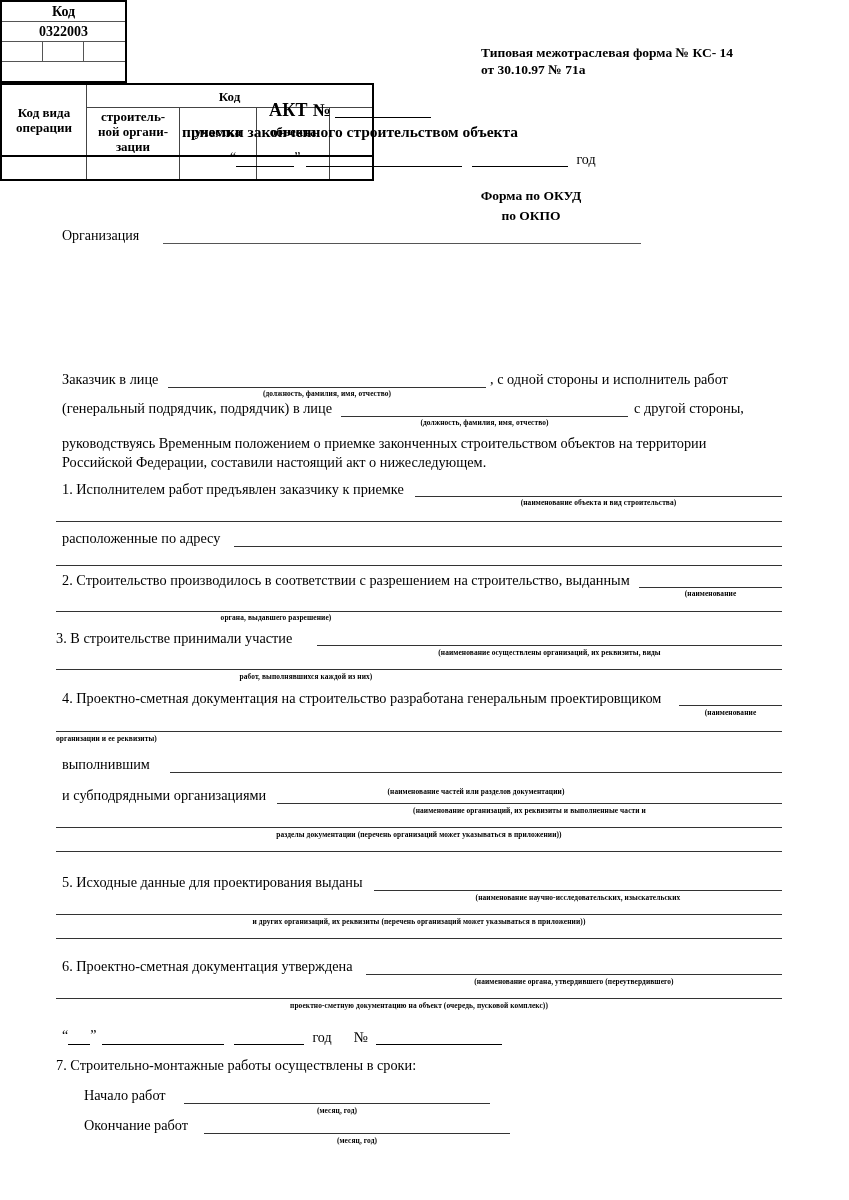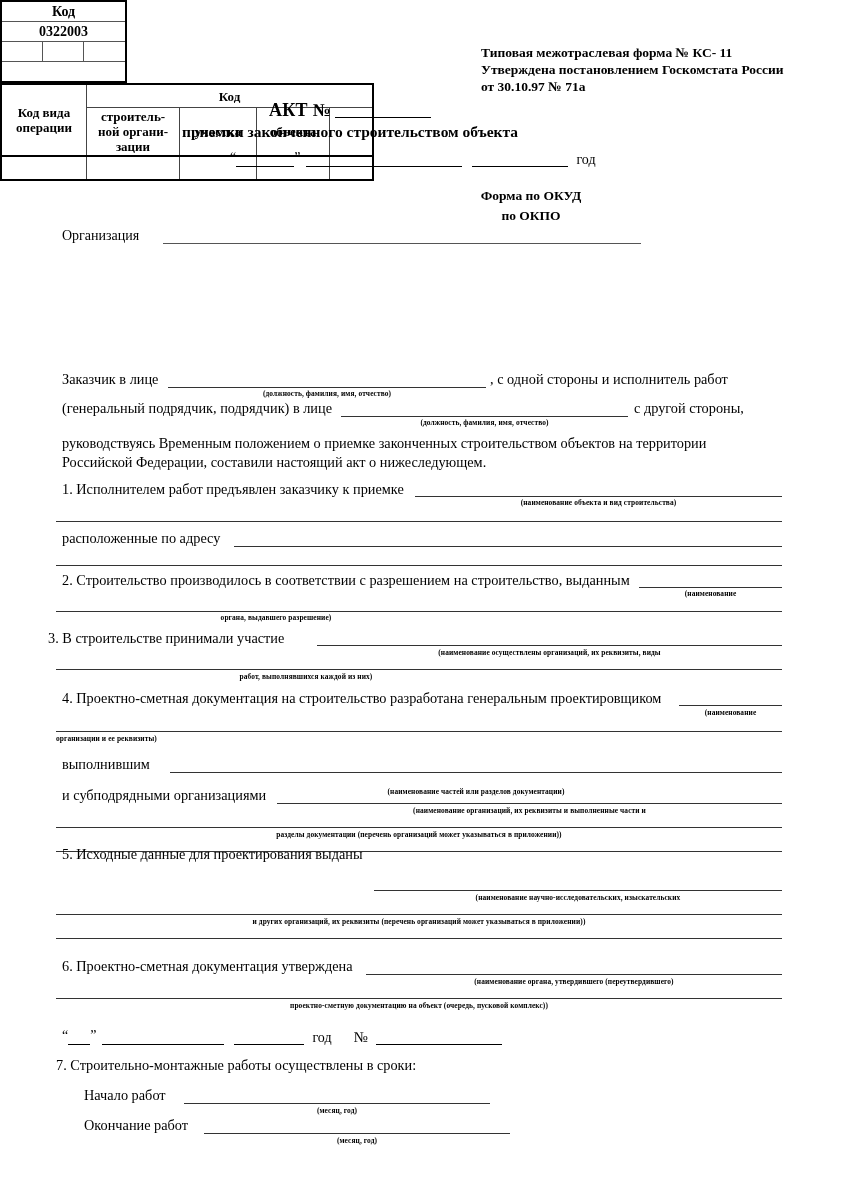--- a/index.html
+++ b/index.html
@@ -145,22 +145,21 @@
     font-size: 14.3px;
     line-height: 19px;
   }
 </style>
 </head>
 <body>
 
 <div id="page">
 
   <div class="abs stamp">
-    <div>Типовая межотраслевая форма № КС- 11</div>
-    <div>Утверждена постановлением Госкомстата России</div>
+    <div>Типовая межотраслевая форма № КС- 14</div>
     <div>от 30.10.97 № 71а</div>
   </div>
 
   <div class="abs title-act">
     <span>АКТ №</span><span class="ul-inline"></span>
   </div>
   <div class="abs title-sub">приемки законченного строительством объекта</div>
 
   <div class="abs dateline">
     <span class="q">“</span><span class="ul" style="width:58px"></span><span class="q">”</span><span class="ul" style="width:156px;margin-left:6px"></span><span class="ul" style="width:96px;margin-left:10px"></span><span style="margin-left:8px">год</span>
@@ -244,21 +243,21 @@
   <div class="abs body-line" style="left:62px; top:530px;">расположенные по адресу</div>
   <div class="abs rule" style="left:234px; top:546px; width:548px;"></div>
   <div class="abs rule" style="left:56px; top:565px; width:726px;"></div>
 
   <div class="abs body-line" style="left:62px; top:572px;">2. Строительство производилось в соответствии с разрешением на строительство, выданным</div>
   <div class="abs rule" style="left:639px; top:587px; width:143px;"></div>
   <div class="abs cap" style="left:639px; top:589px; width:143px;">(наименование</div>
   <div class="abs rule" style="left:56px; top:611px; width:726px;"></div>
   <div class="abs cap" style="left:56px; top:613px; width:440px;">органа, выдавшего разрешение)</div>
 
-  <div class="abs body-line" style="left:48px; top:630px;">3. В строительстве принимали участие</div>
+  <div class="abs body-line" style="left:56px; top:630px;">3. В строительстве принимали участие</div>
   <div class="abs rule" style="left:317px; top:645px; width:465px;"></div>
   <div class="abs cap" style="left:317px; top:648px; width:465px;">(наименование осуществлены организаций, их реквизиты, виды</div>
   <div class="abs rule" style="left:56px; top:669px; width:726px;"></div>
   <div class="abs cap" style="left:56px; top:672px; width:500px;">работ, выполнявшихся каждой из них)</div>
 
   <div class="abs body-line" style="left:62px; top:690px;">4. Проектно-сметная документация на строительство разработана генеральным проектировщиком</div>
   <div class="abs rule" style="left:679px; top:705px; width:103px;"></div>
   <div class="abs cap" style="left:679px; top:708px; width:103px;">(наименование</div>
   <div class="abs rule" style="left:56px; top:731px; width:726px;"></div>
   <div class="abs cap" style="left:56px; top:734px; width:200px; text-align:left;">организации и ее реквизиты)</div>
@@ -267,21 +266,21 @@
   <div class="abs rule" style="left:170px; top:772px; width:612px;"></div>
   <div class="abs cap" style="left:170px; top:775px; width:612px;margin-top:12px;">(наименование частей или разделов документации)</div>
 
   <div class="abs body-line" style="left:62px; top:787px;">и субподрядными организациями</div>
   <div class="abs rule" style="left:277px; top:803px; width:505px;"></div>
   <div class="abs cap" style="left:277px; top:806px; width:505px;">(наименование организаций, их реквизиты и выполненные части и</div>
   <div class="abs rule" style="left:56px; top:827px; width:726px;"></div>
   <div class="abs cap" style="left:56px; top:830px; width:726px;">разделы документации (перечень организаций может указываться в приложении))</div>
   <div class="abs rule" style="left:56px; top:851px; width:726px;"></div>
 
-  <div class="abs body-line" style="left:62px; top:846px;">5. Исходные данные для проектирования выданы</div>
+  <div class="abs body-line" style="left:62px; top:874px;">5. Исходные данные для проектирования выданы</div>
   <div class="abs rule" style="left:374px; top:890px; width:408px;"></div>
   <div class="abs cap" style="left:374px; top:893px; width:408px;">(наименование научно-исследовательских, изыскательских</div>
   <div class="abs rule" style="left:56px; top:914px; width:726px;"></div>
   <div class="abs cap" style="left:56px; top:917px; width:726px;">и других организаций, их реквизиты (перечень организаций может указываться в приложении))</div>
   <div class="abs rule" style="left:56px; top:938px; width:726px;"></div>
 
   <div class="abs body-line" style="left:62px; top:958px;">6. Проектно-сметная документация утверждена</div>
   <div class="abs rule" style="left:366px; top:974px; width:416px;"></div>
   <div class="abs cap" style="left:366px; top:977px; width:416px;">(наименование органа, утвердившего (переутвердившего)</div>
   <div class="abs rule" style="left:56px; top:998px; width:726px;"></div>

